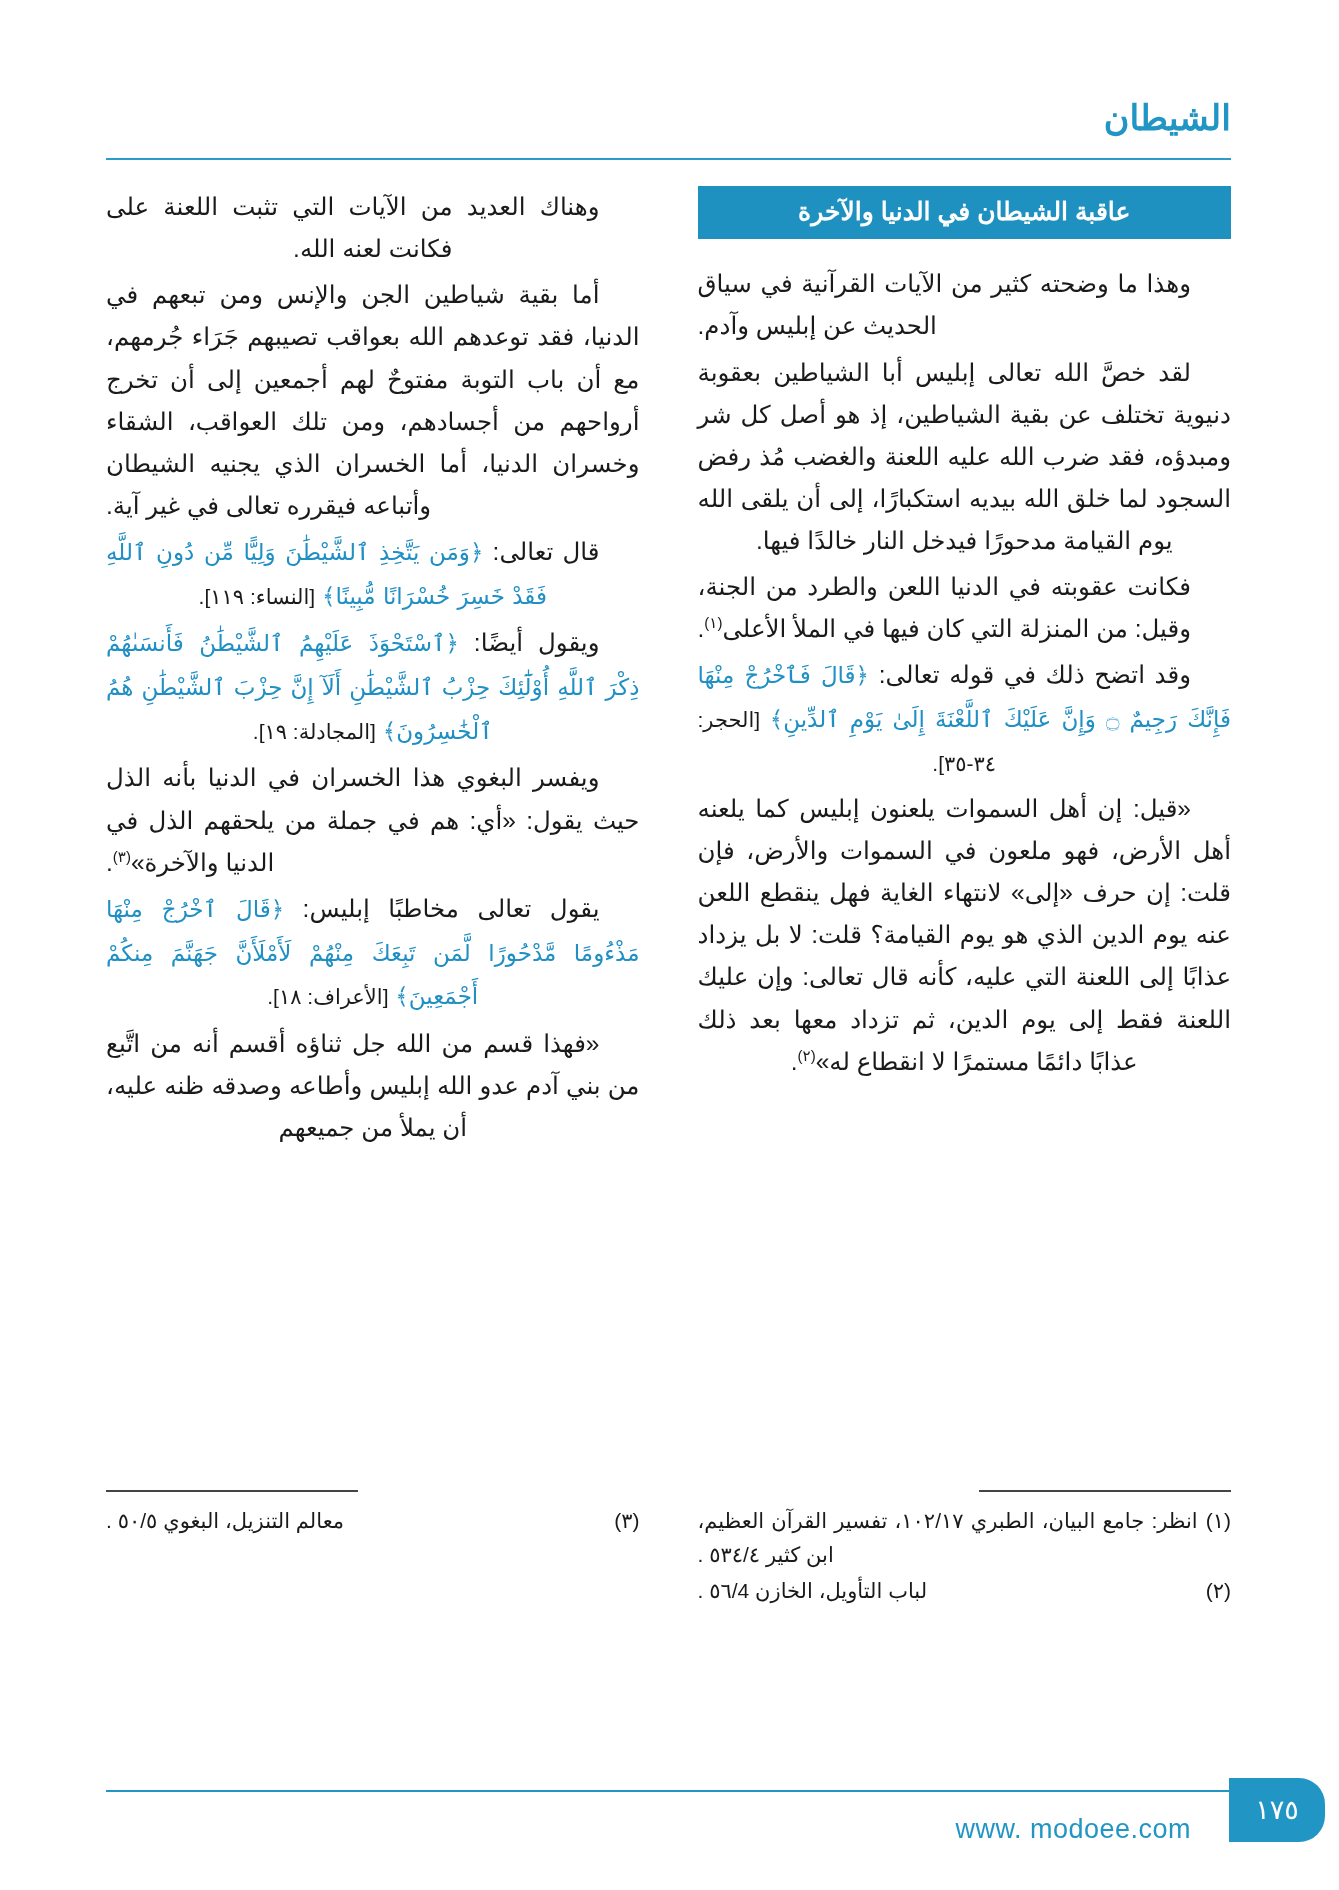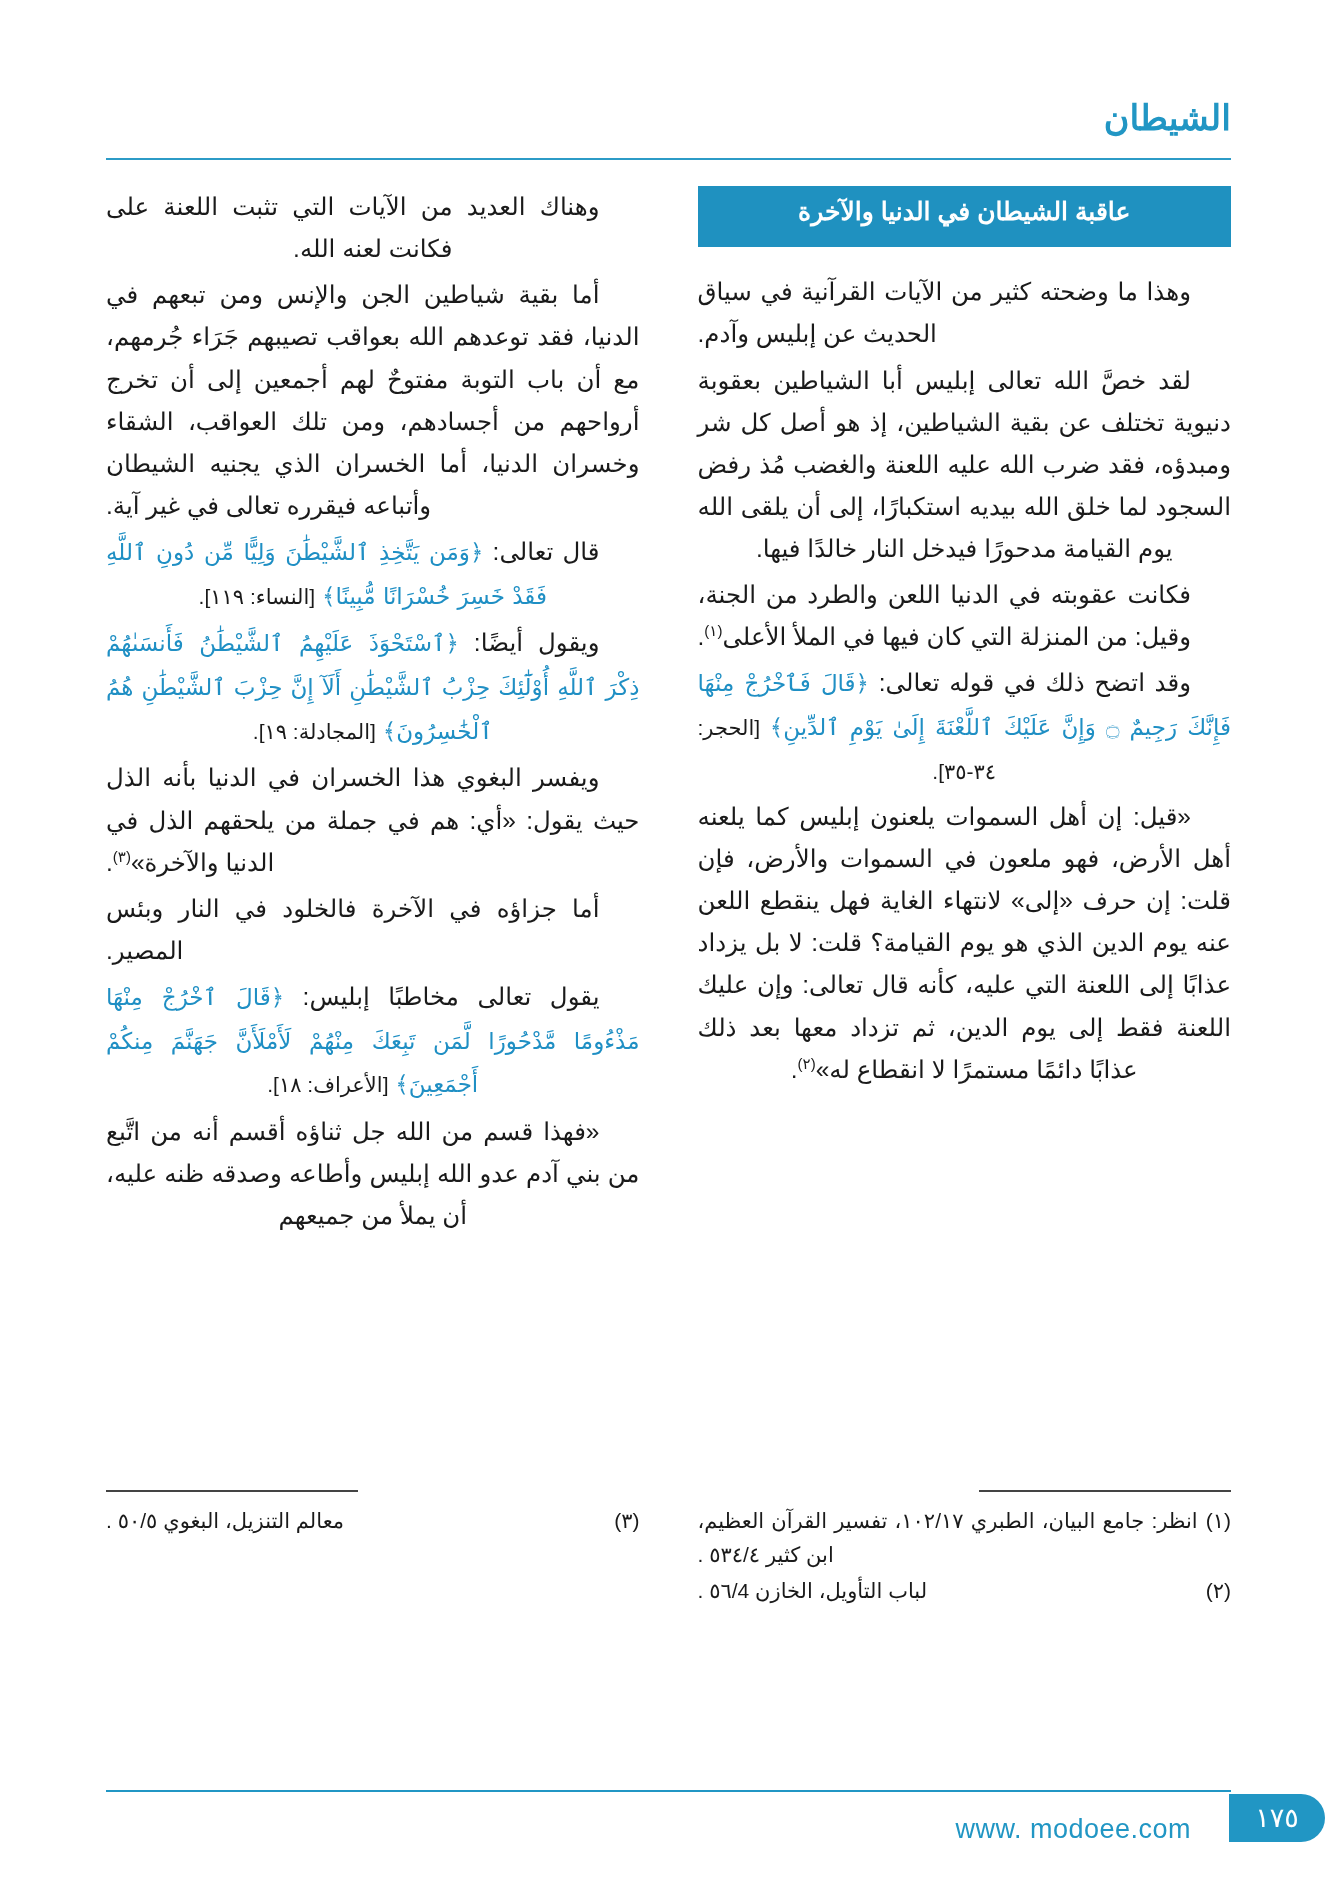--- a/index.html
+++ b/index.html
@@ -58,21 +58,21 @@
     position: relative;
   }
 
   
   .section-bar {
     background: #1f91c0;
     color: #ffffff;
     font-size: 25px;
     font-weight: bold;
     text-align: center;
-    padding: 10px 8px 20px 8px;
+    padding: 10px 8px 12px 8px;
     margin-bottom: 24px;
     line-height: 1.25;
   }
 
   p.body {
     margin: 0 0 4px 0;
     font-size: 24.5px;
     line-height: 1.72;
     text-align: justify;
     text-align-last: center;
@@ -169,21 +169,21 @@
     right: 108px;
     width: 1125px;
     height: 2px;
     background: #2196c4;
   }
   .page-number-tab {
     position: absolute;
     right: 14px;
     bottom: 48px;
     width: 96px;
-    height: 48px;
+    height: 64px;
     background: #2196c4;
     border-radius: 0 26px 26px 0;
     color: #ffffff;
     font-size: 27px;
     display: flex;
     align-items: center;
     justify-content: center;
     letter-spacing: 1px;
   }
   .site-url {
@@ -238,21 +238,20 @@
       </p>
 
       <p class="body indent">
         <span>ويقول أيضًا:</span>
         <span class="quran">﴿ٱسْتَحْوَذَ عَلَيْهِمُ ٱلشَّيْطَٰنُ فَأَنسَىٰهُمْ ذِكْرَ ٱللَّهِ أُوْلَٰٓئِكَ حِزْبُ ٱلشَّيْطَٰنِ أَلَآ إِنَّ حِزْبَ ٱلشَّيْطَٰنِ هُمُ ٱلْخَٰسِرُونَ﴾</span>
         <span class="ref">[المجادلة: ١٩].</span>
       </p>
 
       <p class="body indent last-left"><span>ويفسر البغوي هذا الخسران في الدنيا بأنه الذل حيث يقول: «أي: هم في جملة من يلحقهم الذل في الدنيا والآخرة»</span><sup class="fn">(٣)</sup><span>.</span></p>
 
-      <p class="body indent last-left">أما جزاؤه في الآخرة فالخلود في النار وبئس المصير.</p>
 
       <p class="body indent">
         <span>يقول تعالى مخاطبًا إبليس:</span>
         <span class="quran">﴿قَالَ ٱخْرُجْ مِنْهَا مَذْءُومًا مَّدْحُورًا لَّمَن تَبِعَكَ مِنْهُمْ لَأَمْلَأَنَّ جَهَنَّمَ مِنكُمْ أَجْمَعِينَ﴾</span>
         <span class="ref">[الأعراف: ١٨].</span>
       </p>
 
       <p class="body indent">«فهذا قسم من الله جل ثناؤه أقسم أنه من اتَّبع من بني آدم عدو الله إبليس وأطاعه وصدقه ظنه عليه، أن يملأ من جميعهم</p>
 
     </div>

